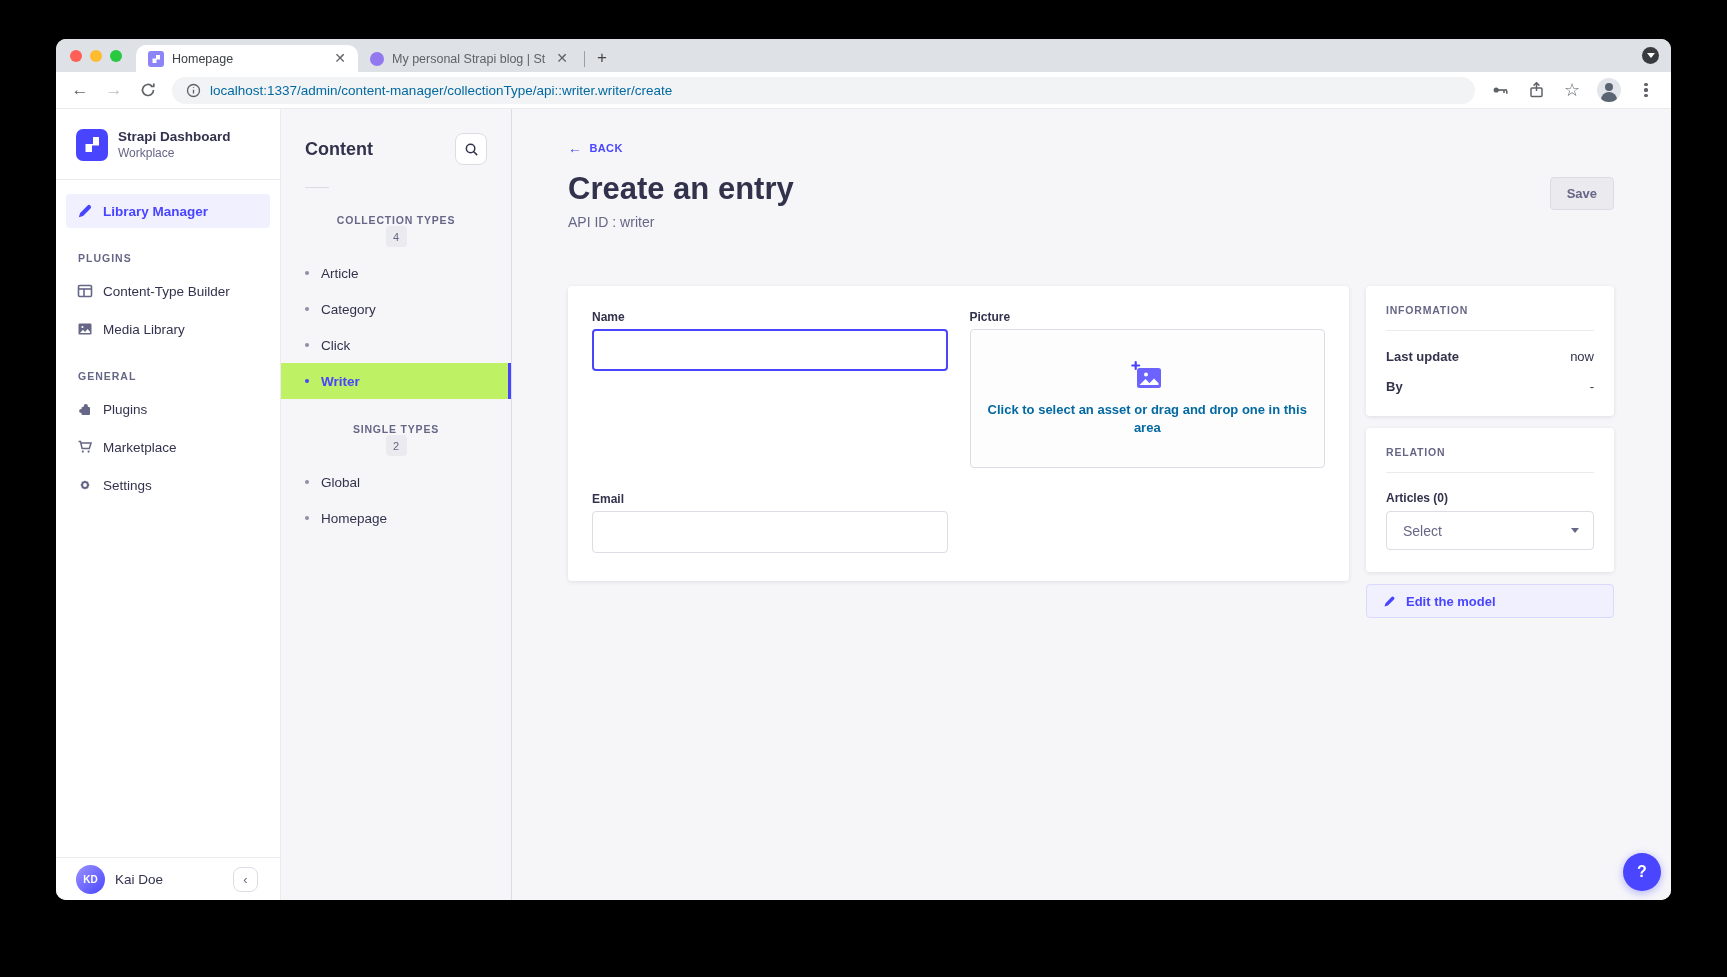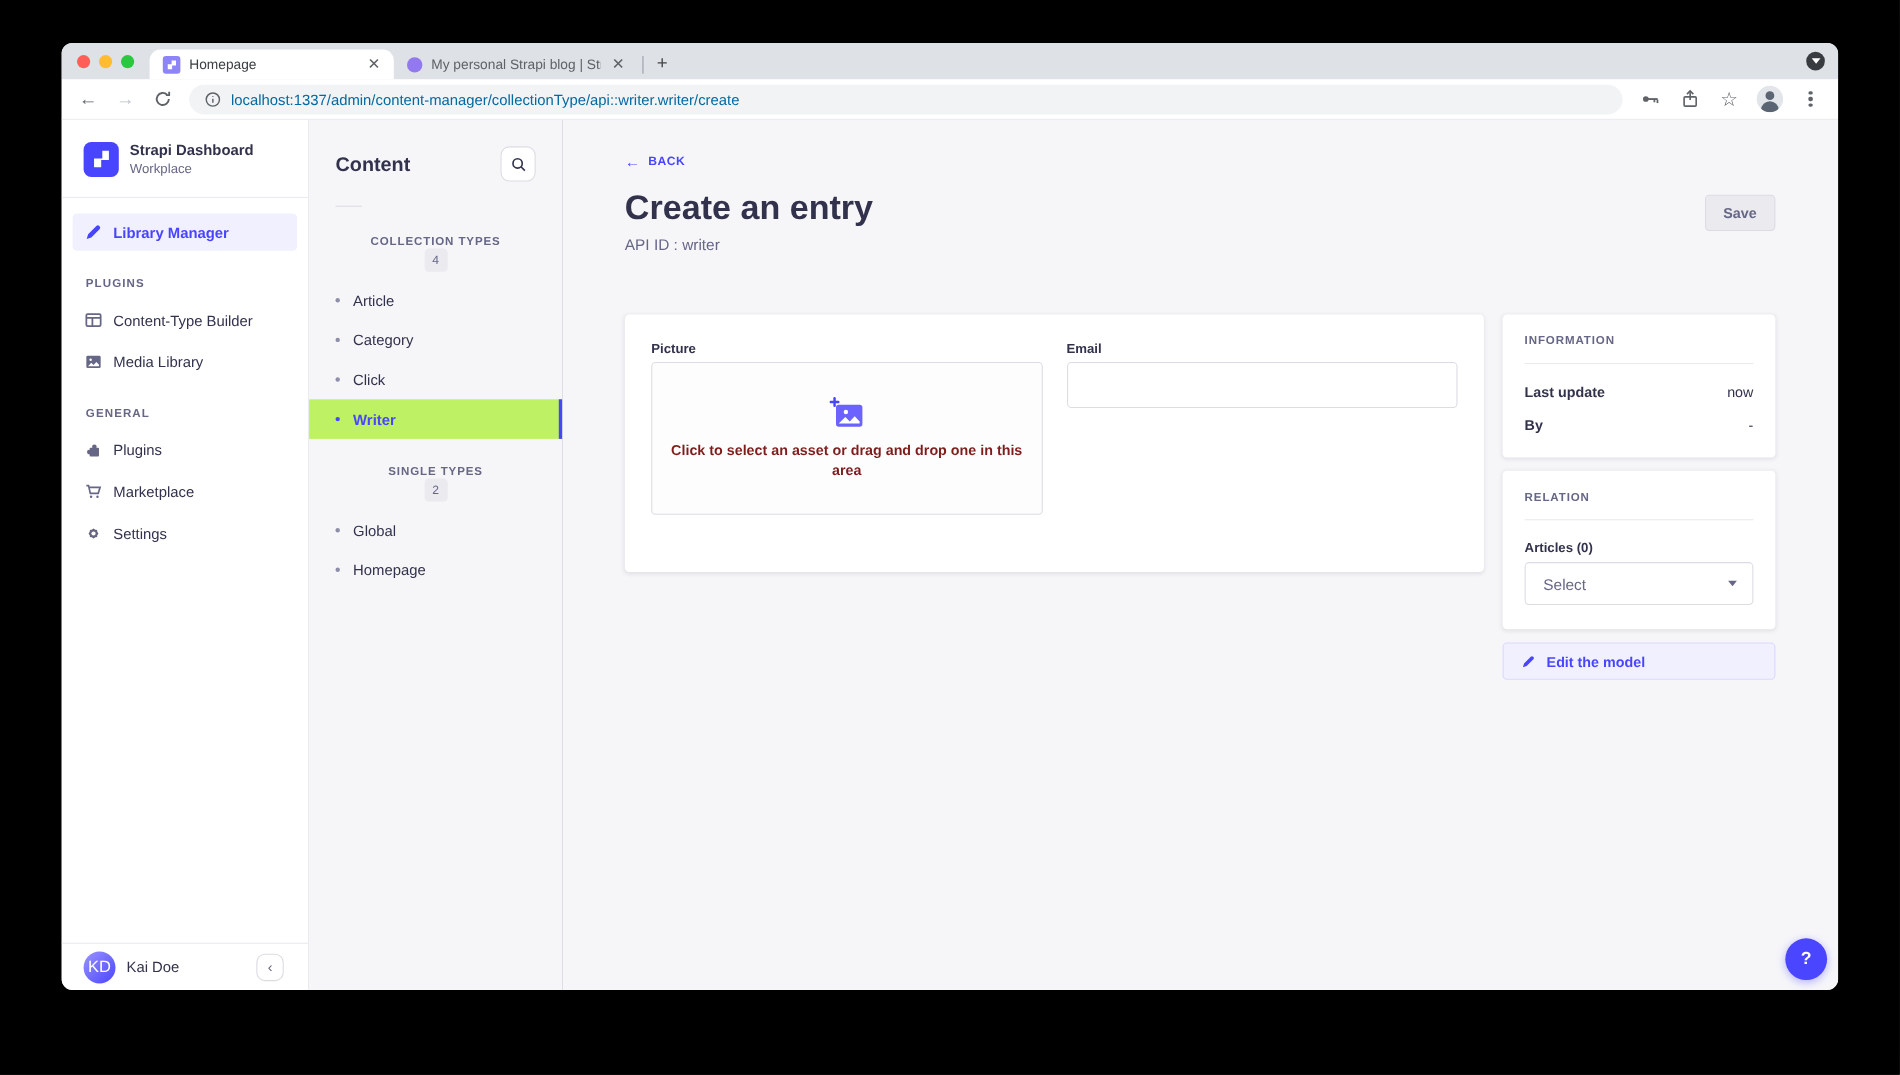--- a/index.html
+++ b/index.html
@@ -57,21 +57,21 @@
   .brand-sub { font-size:12px; color:#666687; }
   .nav { padding:14px 10px 0 10px; }
   .nav-item { display:flex; align-items:center; gap:10px; height:34px; padding:0 10px; border-radius:4px;
               font-size:13.5px; color:#32324d; cursor:pointer; margin-bottom:4px; }
   .nav-item .ni { width:17px; height:17px; flex:none; display:flex; align-items:center; justify-content:center; }
   .nav-item.active { background:#f0f0ff; color:#4945ff; font-weight:bold; }
   .nav-section { font-size:10.5px; font-weight:bold; letter-spacing:1px; color:#666687; padding:20px 10px 10px 12px; }
   .sidebar-spacer { flex:1; }
   .user-row { border-top:1px solid #eaeaef; height:43px; display:flex; align-items:center; padding:0 22px 0 20px; gap:10px; }
   .user-avatar { width:29px; height:29px; border-radius:50%; background:linear-gradient(135deg,#9b93ff,#4945ff);
-                 color:#fff; font-size:15px; font-weight:normal; display:flex; align-items:center; justify-content:center; flex:none; }
+                 color:#fff; font-size:10px; font-weight:bold; display:flex; align-items:center; justify-content:center; flex:none; }
   .user-name { flex:1; font-size:13.5px; color:#32324d; }
   .collapse-btn { width:25px; height:25px; border:1px solid #dcdce4; border-radius:8px; background:#fff;
                   color:#666687; font-size:13px; display:flex; align-items:center; justify-content:center; }
 
   
   .cpanel { width:231px; flex:none; background:#f6f6f9; border-right:1px solid #dcdce4; padding-top:24px; }
   .cpanel-head { display:flex; align-items:center; justify-content:space-between; padding:0 24px; }
   .cpanel-title { font-size:18px; font-weight:bold; color:#32324d; }
   .search-btn { width:32px; height:32px; background:#fff; border:1px solid #dcdce4; border-radius:8px;
                 display:flex; align-items:center; justify-content:center; }
@@ -101,21 +101,21 @@
   .content-row { display:flex; gap:17px; margin-top:56px; align-items:flex-start; }
 
   .form-card { width:781px; flex:none; background:#fff; border-radius:4px; box-shadow:0 1px 4px rgba(33,33,52,.1);
                padding:24px 24px 28px 24px; display:grid; grid-template-columns:1fr 1fr; column-gap:22px; row-gap:24px; }
   .field-label { font-size:12px; font-weight:bold; color:#32324d; margin-bottom:5px; }
   .text-input { width:100%; height:42px; border:1px solid #dcdce4; border-radius:4px; background:#fff; padding:0 14px;
                 font-size:14px; color:#32324d; font-family:inherit; outline:none; }
   .text-input.focused { border:2px solid #4945ff; }
   .dropzone { height:139px; border:1px solid #dcdce4; border-radius:4px; background:#fdfdfe; display:flex;
               flex-direction:column; align-items:center; justify-content:center; gap:10px; cursor:pointer; }
-  .dropzone .hint { font-size:13px; font-weight:bold; color:#7f1d1d; text-align:center; max-width:320px; line-height:1.35; }
+  .dropzone .hint { font-size:13px; font-weight:bold; color:#0369a1; text-align:center; max-width:320px; line-height:1.35; }
 
   .right-col { width:248px; flex:none; display:flex; flex-direction:column; }
   .side-card { background:#fff; border-radius:4px; box-shadow:0 1px 4px rgba(33,33,52,.1); padding:18px 20px 22px 20px; }
   .side-card-title { font-size:10.5px; font-weight:bold; letter-spacing:.8px; color:#666687; }
   .side-card hr { border:none; border-top:1px solid #eaeaef; margin:14px 0 18px 0; }
   .kv-row { display:flex; justify-content:space-between; font-size:13px; color:#32324d; margin-bottom:15px; }
   .kv-row:last-child { margin-bottom:0; }
   .kv-label { font-weight:bold; }
   .rel-label { font-size:12px; font-weight:bold; color:#32324d; margin-bottom:6px; }
   .select-box { height:39px; border:1px solid #dcdce4; border-radius:4px; background:#fff; display:flex; align-items:center;
@@ -357,20 +357,24 @@
             <h1 class="page-title">Create an entry</h1>
             <div class="page-sub">API ID : writer</div>
           </div>
           <button class="save-btn">Save</button>
         </div>
 
         <div class="content-row">
 
           <section class="form-card">
             <div>
+              <div class="field-label">Name</div>
+              <input class="text-input focused" type="text" style="">
+            </div>
+            <div>
               <div class="field-label">Picture</div>
               <div class="dropzone">
                 <svg width="34" height="30" viewBox="0 0 34 30">
                   <rect x="7" y="7" width="24" height="20" rx="2.5" fill="#6c63ff"></rect>
                   <circle cx="16" cy="13.5" r="2" fill="#fff"></circle>
                   <path d="M9.5 24 l6-6 4 4.2 4.5-4.8 4.5 4.8 V24 Z" fill="#fff"></path>
                   <rect x="4.6" y="0" width="2.2" height="9" rx="1" fill="#4945ff"></rect>
                   <rect x="1.2" y="3.4" width="9" height="2.2" rx="1" fill="#4945ff"></rect>
                 </svg>
                 <div class="hint">Click to select an asset or drag and drop one in this area</div>

